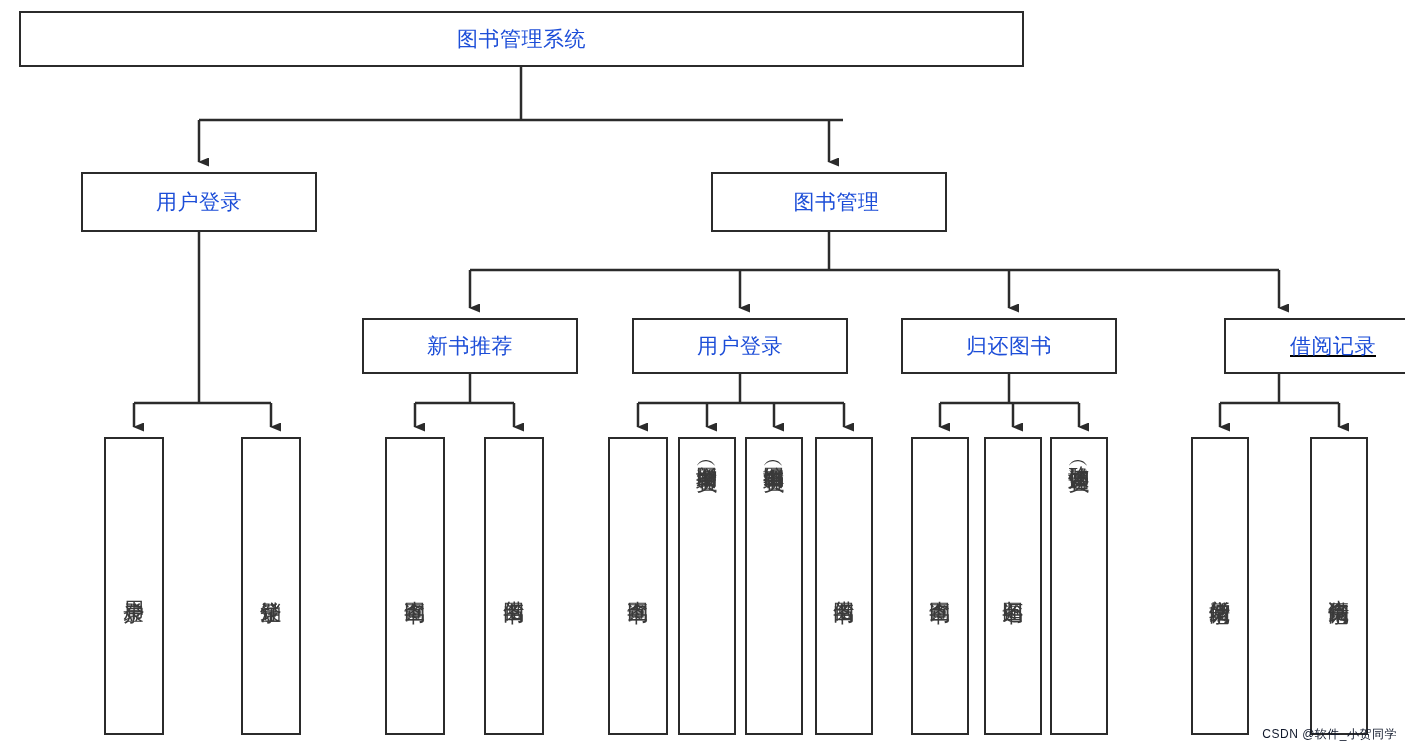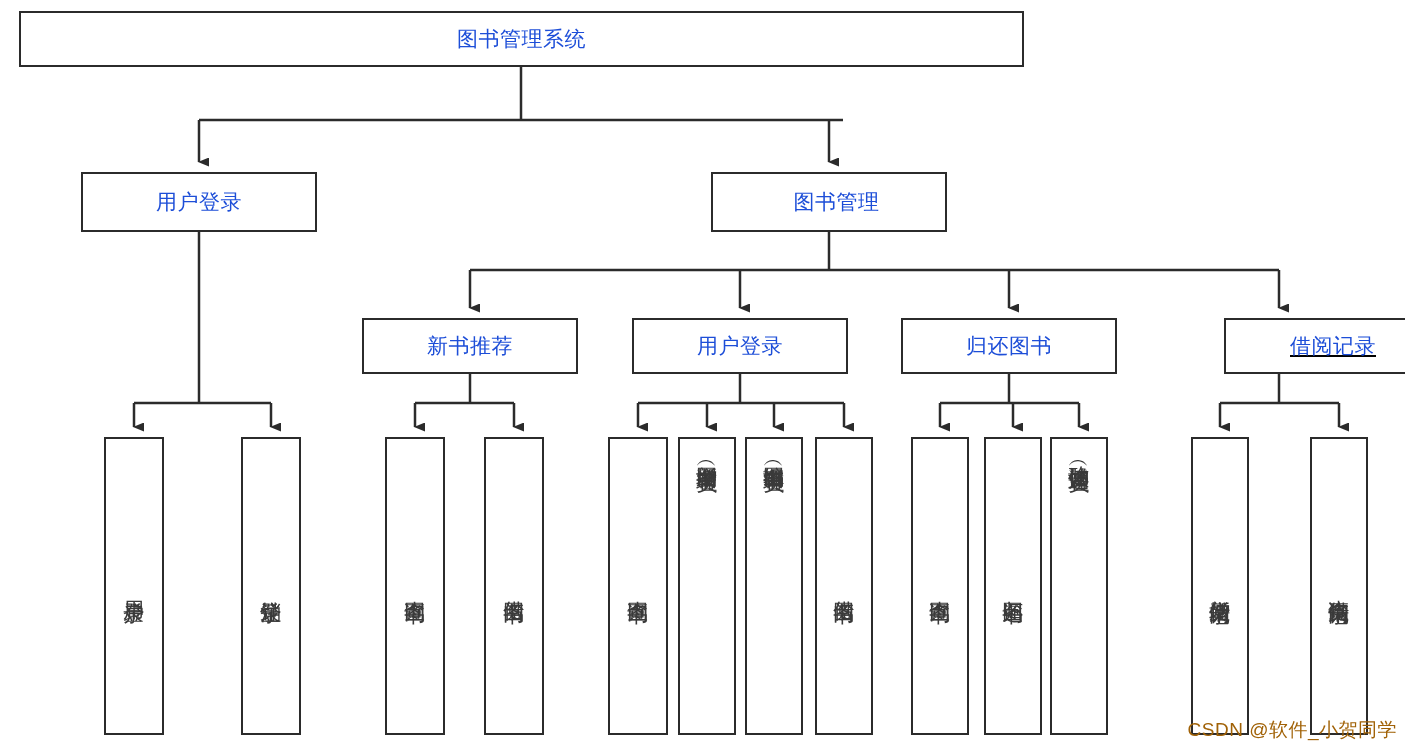--- a/index.html
+++ b/index.html
@@ -58,22 +58,22 @@
     padding-top: 10px;
   }
   .leaf-box.center-v {
     align-items: center;
     padding-top: 0;
   }
   #watermark {
     position: absolute;
     right: 8px;
     bottom: 4px;
-    font-size: 19px;
-    color: #a16207;
+    font-size: 12px;
+    color: #0f172a;
     white-space: nowrap;
     pointer-events: none;
     letter-spacing: 0.5px;
   }
 </style>
 </head>
 <body>
 
 <div id="diagram-root">
 

